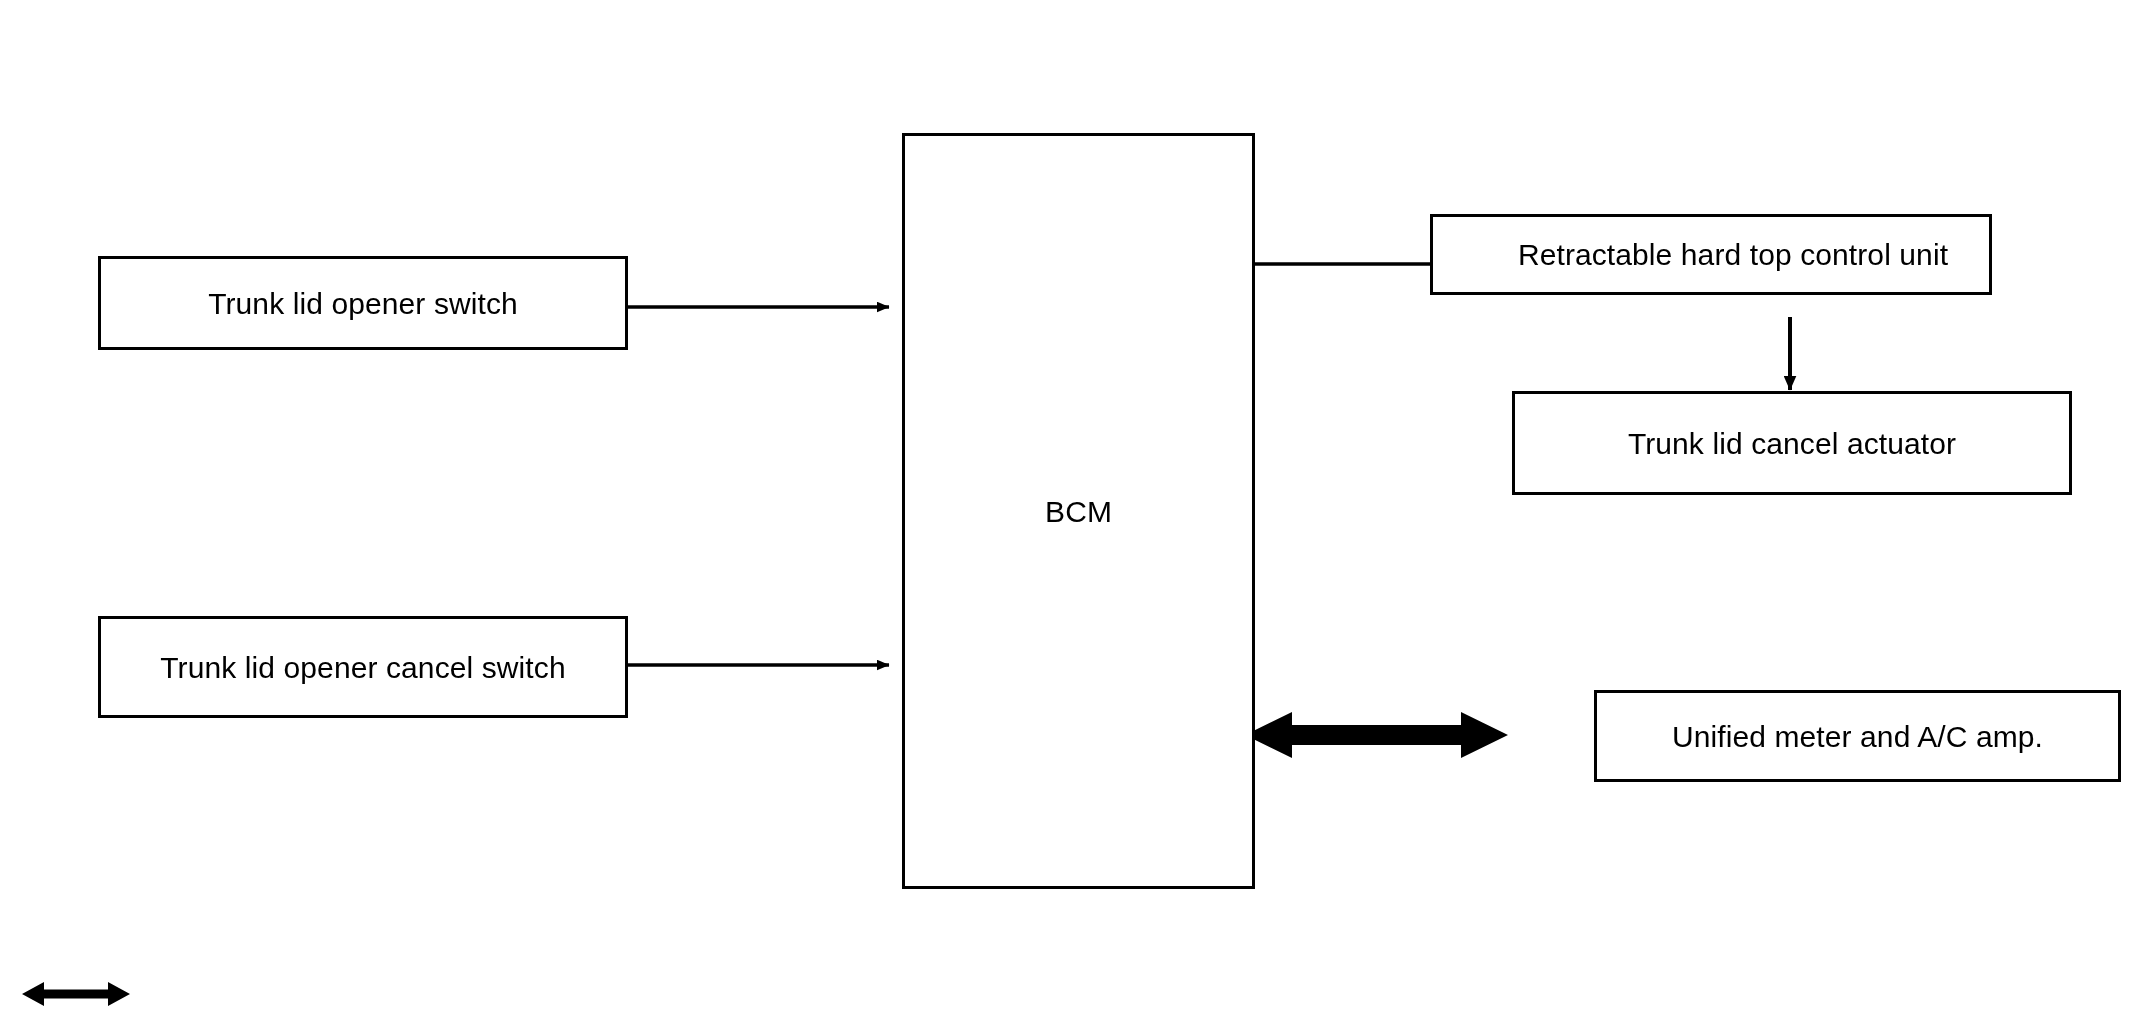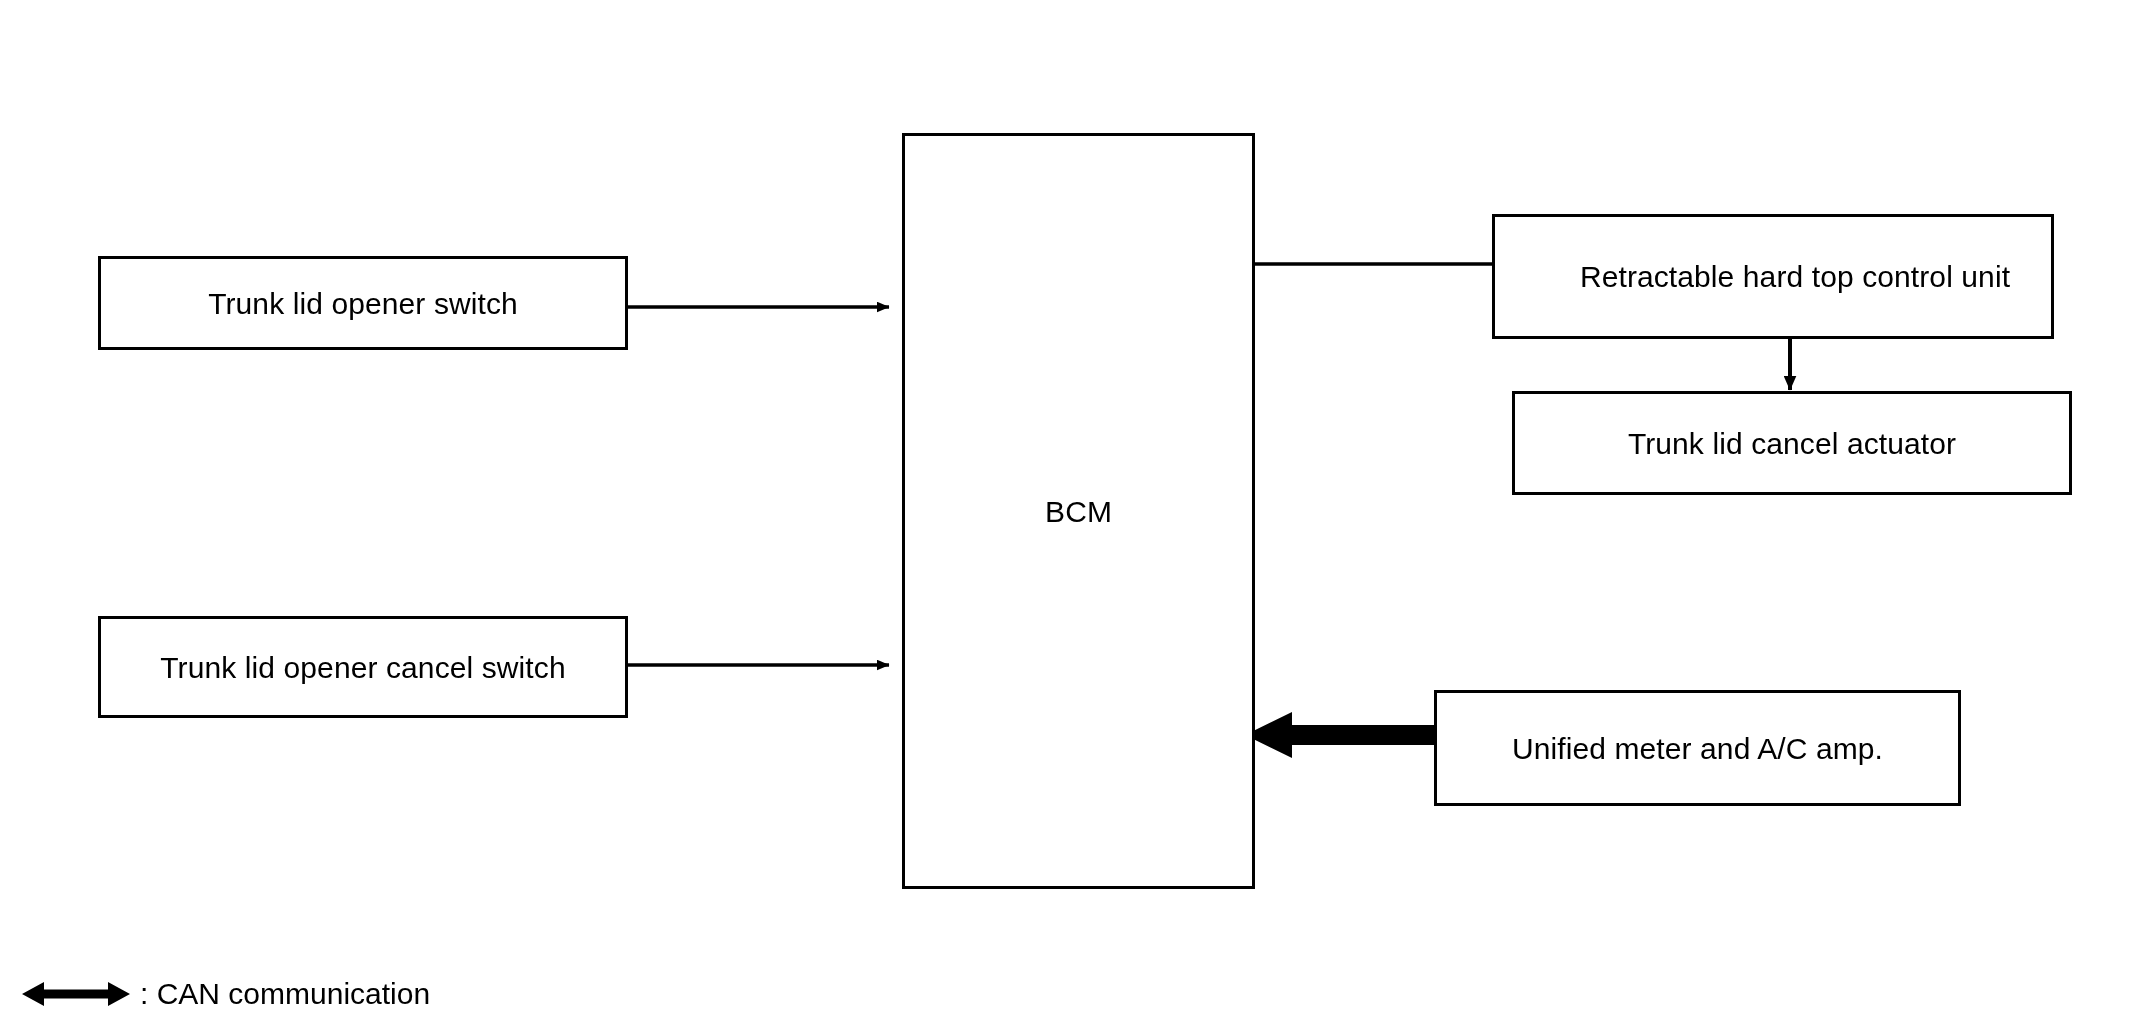--- a/index.html
+++ b/index.html
@@ -47,27 +47,27 @@
   #node-trunk-lid-opener-switch {
     left: 98px; top: 256px; width: 530px; height: 94px;
   }
   #node-trunk-lid-opener-cancel-switch {
     left: 98px; top: 616px; width: 530px; height: 102px;
   }
   #node-bcm {
     left: 891px; top: 133px; width: 353px; height: 756px; margin-left: 11px;
   }
   #node-retractable-hard-top-control-unit {
-    left: 1492px; top: 214px; width: 562px; height: 125px; padding-left: 44px;
+    left: 1430px; top: 214px; width: 562px; height: 81px; padding-left: 44px;
   }
   #node-trunk-lid-opener-actuator {
     left: 1512px; top: 391px; width: 560px; height: 104px;
   }
   #node-unified-meter-ac-amp {
-    left: 1434px; top: 690px; width: 527px; height: 116px;
+    left: 1594px; top: 690px; width: 527px; height: 92px;
   }
   
   #legend {
     position: absolute;
     left: 22px;
     top: 972px;
     display: flex;
     align-items: center;
     height: 44px;
   }
@@ -141,16 +141,15 @@
   </div>
 
   <div class="node-box" id="node-unified-meter-ac-amp">
     <span class="node-label">Unified meter and A/C amp.</span>
   </div>
 
   <div id="legend">
     <svg id="legend-arrow-icon" viewBox="0 0 108 34" xmlns="http://www.w3.org/2000/svg">
       <path d="M0,17 L22,5 L22,12.5 L86,12.5 L86,5 L108,17 L86,29 L86,21.5 L22,21.5 L22,29 Z" fill="#000000"></path>
     </svg>
-    <span id="legend-text">: CAN communication</span>
   </div>
 
 </div>
 
 </body></html>

